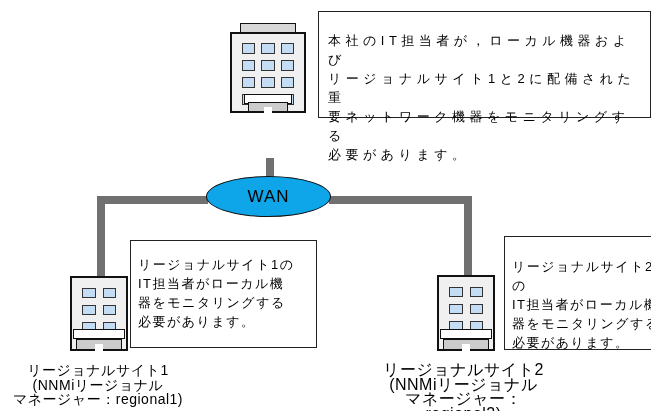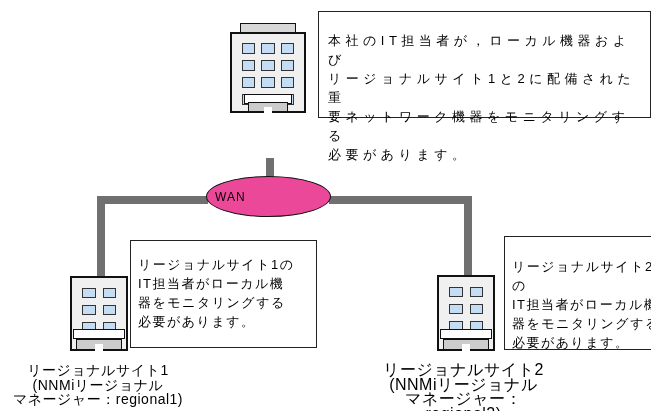--- a/index.html
+++ b/index.html
@@ -34,23 +34,23 @@
   .connector{position:absolute;background:var(--connector-gray);z-index:1;}
   .conn-hq-v{left:258px;top:150px;width:2px;height:20px;}
   .conn-left-h{left:90px;top:188px;width:110px;height:2px;}
   .conn-right-h{left:321px;top:188px;width:136px;height:2px;}
   .conn-left-v{left:89px;top:188px;width:2px;height:80px;}
   .conn-right-v{left:456px;top:188px;width:2px;height:79px;}
 
   
   .wan{
     position:absolute;left:198px;top:168px;width:125px;height:41px;
-    background:#ec4899;border:1.5px solid #111;border-radius:50%;
-    display:flex;align-items:center;justify-content:flex-start;
-    font-size:12px;letter-spacing:1px;z-index:2;
+    background:#0ea5e9;border:1.5px solid #111;border-radius:50%;
+    display:flex;align-items:center;justify-content:center;
+    font-size:17px;letter-spacing:1px;z-index:2;
   }
 
   
   .building{position:absolute;z-index:2;}
   .bldg-roof{position:absolute;background:var(--roof-fill);border:1px solid #111;}
   .bldg-body{position:absolute;background:var(--building-fill);border:2px solid #111;}
   .windows{position:absolute;display:grid;}
   .window{border:1px solid #333;background:var(--window-blue);}
   .canopy{position:absolute;left:50%;transform:translateX(-50%);background:#fff;border:1px solid #111;}
   .door{position:absolute;left:50%;transform:translateX(-50%);bottom:0;background:var(--door-fill);border:1px solid #111;border-bottom:none;display:flex;justify-content:center;}

